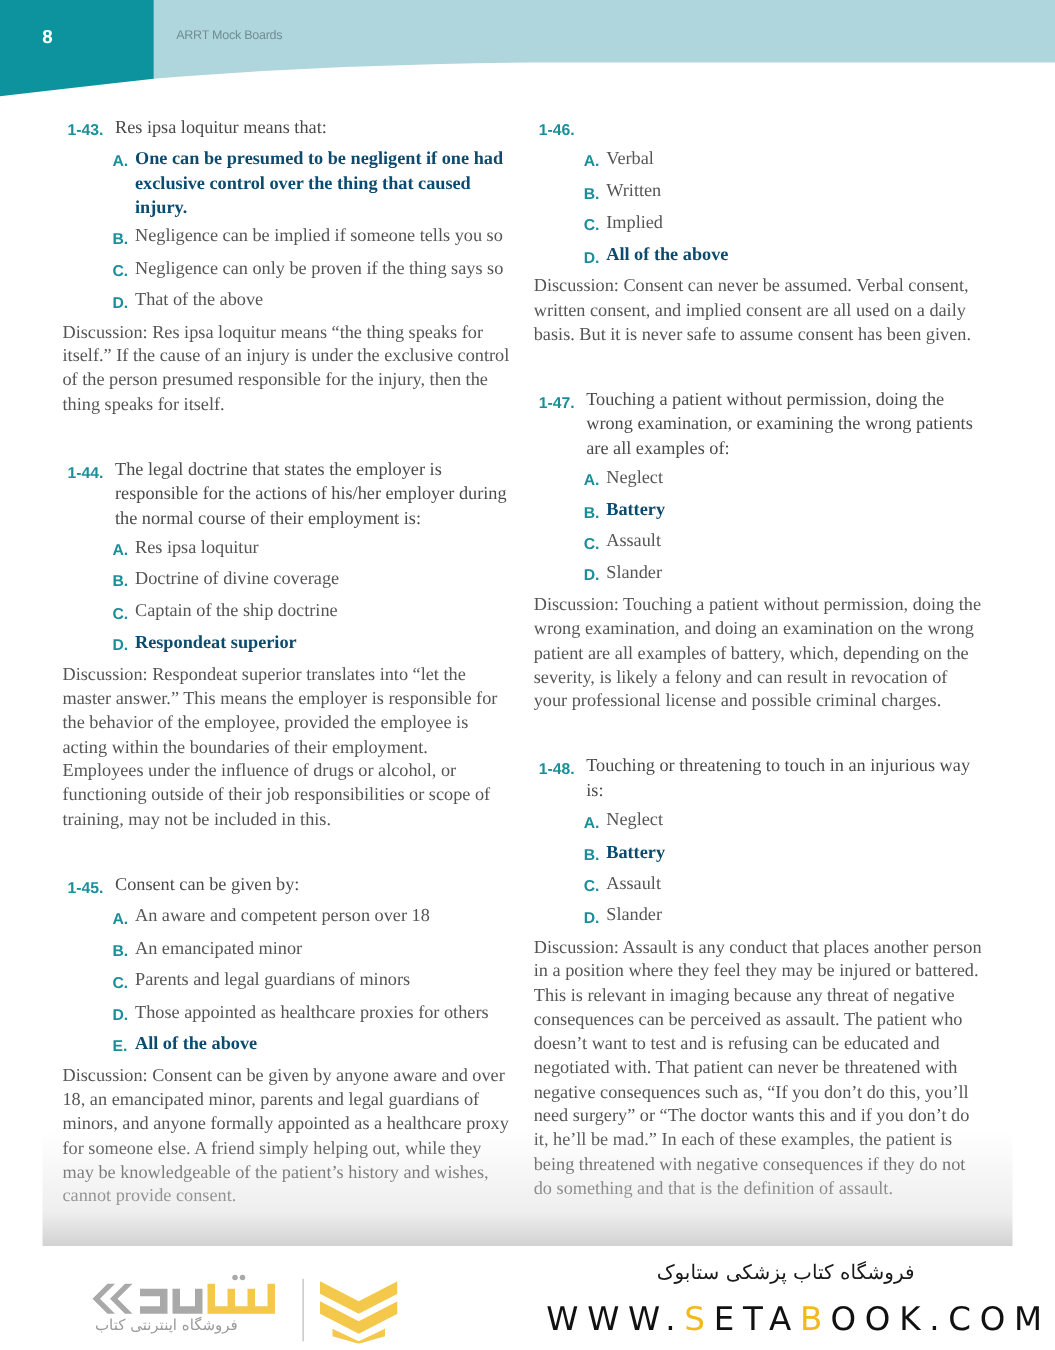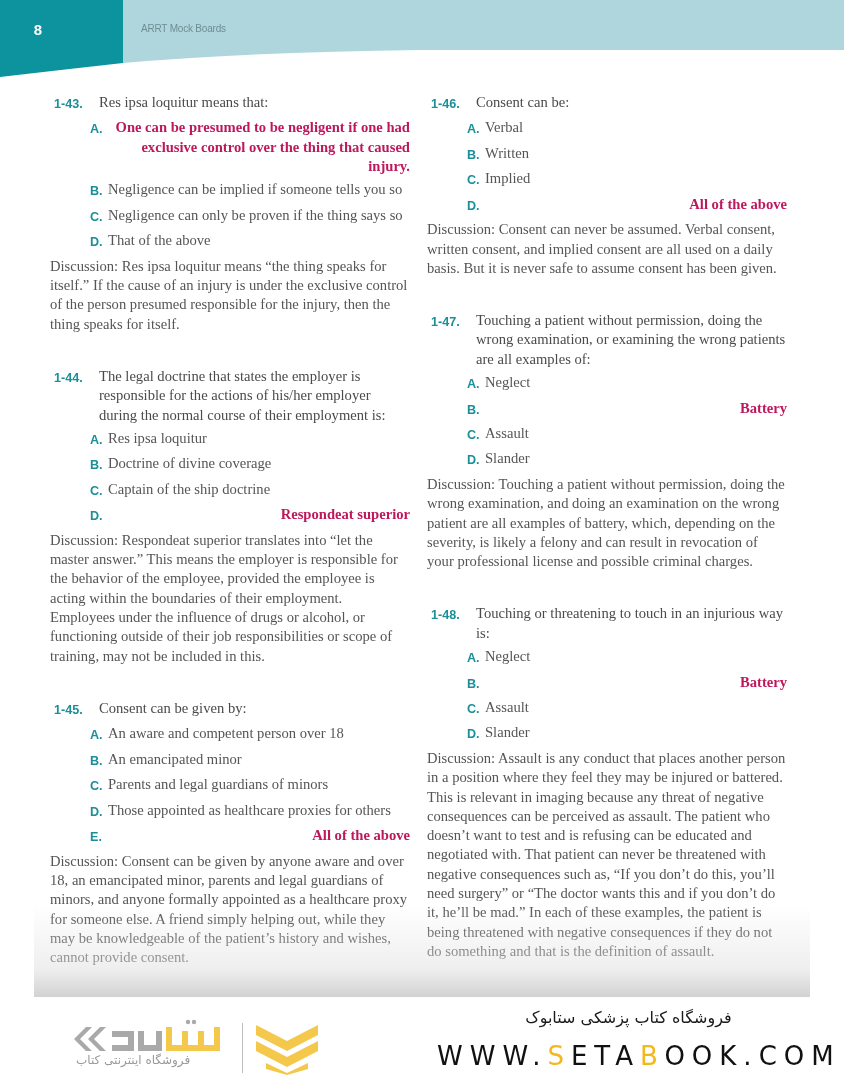--- a/index.html
+++ b/index.html
@@ -13,30 +13,30 @@
     font-family: "Liberation Sans", sans-serif; font-weight: bold; font-size: 15px; color: #ffffff; }
   .running-title { position: absolute; left: 141px; top: 23px; font-family: "Liberation Sans", sans-serif;
     font-size: 10px; color: #6f8d93; letter-spacing: -0.2px; }
 
   
   .col { position: absolute; top: 93px; width: 360px; font-size: 14.6px; line-height: 19.3px; }
   .col.left { left: 50px; }
   .col.right { left: 427px; }
 
   .question { margin-bottom: 0; }
-  .q-head { display: flex; gap: 7px; }
+  .q-head { display: flex; }
   .q-num { flex: 0 0 42px; font-family: "Liberation Sans", sans-serif; font-weight: bold; font-size: 12.6px;
     color: #1a8f99; padding-top: 2px; padding-left: 4px; }
   .q-text { flex: 1; color: #4a4a4a; }
   .options { margin-top: 4px; }
   .opt { display: flex; margin-left: 40px; margin-bottom: 4.2px; }
   .opt-letter { flex: 0 0 18px; font-family: "Liberation Sans", sans-serif; font-weight: bold; font-size: 12.6px;
     color: #1a8f99; padding-top: 2px; }
   .opt-text { flex: 1; color: #555555; }
-  .opt.correct .opt-text { font-weight: bold; color: #be185d; text-align: right; }
+  .opt.correct .opt-text { font-weight: bold; color: #0c4a6e; }
   .discussion { color: #555555; margin-top: 0; }
 
   
   .fade { position: absolute; left: 34px; top: 905px; width: 776px; height: 92px;
     background: linear-gradient(to bottom, rgba(255,255,255,0) 0%, rgba(225,225,225,0.55) 70%, rgba(205,205,205,0.9) 100%); }
 
   
   .footer { position: absolute; left: 0; top: 997px; width: 844px; height: 83px; background: #ffffff; }
   .logo { position: absolute; left: 68px; top: 18px; width: 260px; height: 60px; }
   .logo-sub { position: absolute; left: 8px; top: 38px; font-family: "DejaVu Sans", sans-serif; font-size: 12px; color: #9a9a9a; direction: rtl; }
@@ -147,21 +147,20 @@
     </div>
     <p class="discussion">Discussion: Consent can be given by anyone aware and over 18, an emancipated minor, parents and legal guardians of minors, and anyone formally appointed as a healthcare proxy for someone else. A friend simply helping out, while they may be knowledgeable of the patient’s history and wishes, cannot provide consent.</p>
   </div>
 </div>
 
 <div class="col right">
 
   <div class="question">
     <div class="q-head">
       <span class="q-num">1-46.</span>
-      <span class="q-text">Consent can be:</span>
     </div>
     <div class="options">
       <div class="opt">
           <span class="opt-letter">A.</span>
           <span class="opt-text">Verbal</span>
         </div>
       <div class="opt">
           <span class="opt-letter">B.</span>
           <span class="opt-text">Written</span>
         </div>

